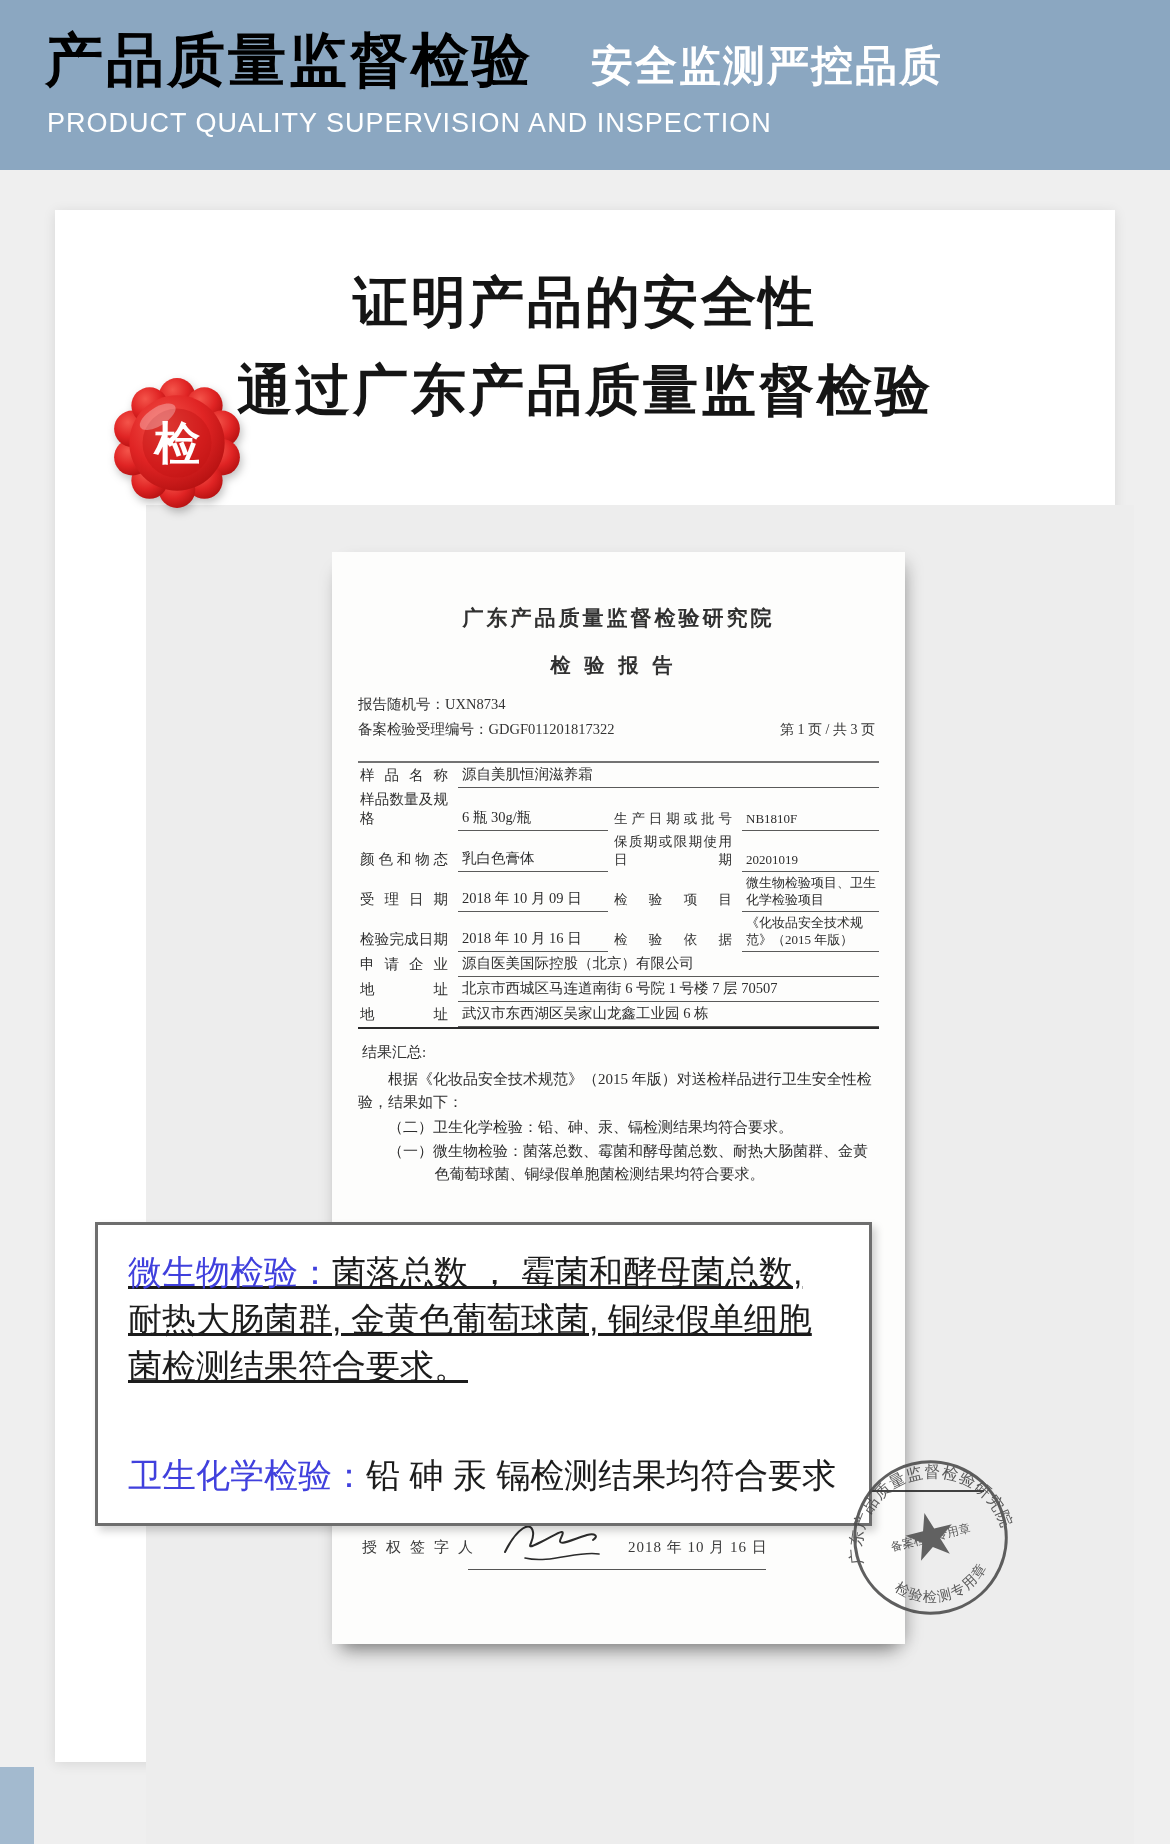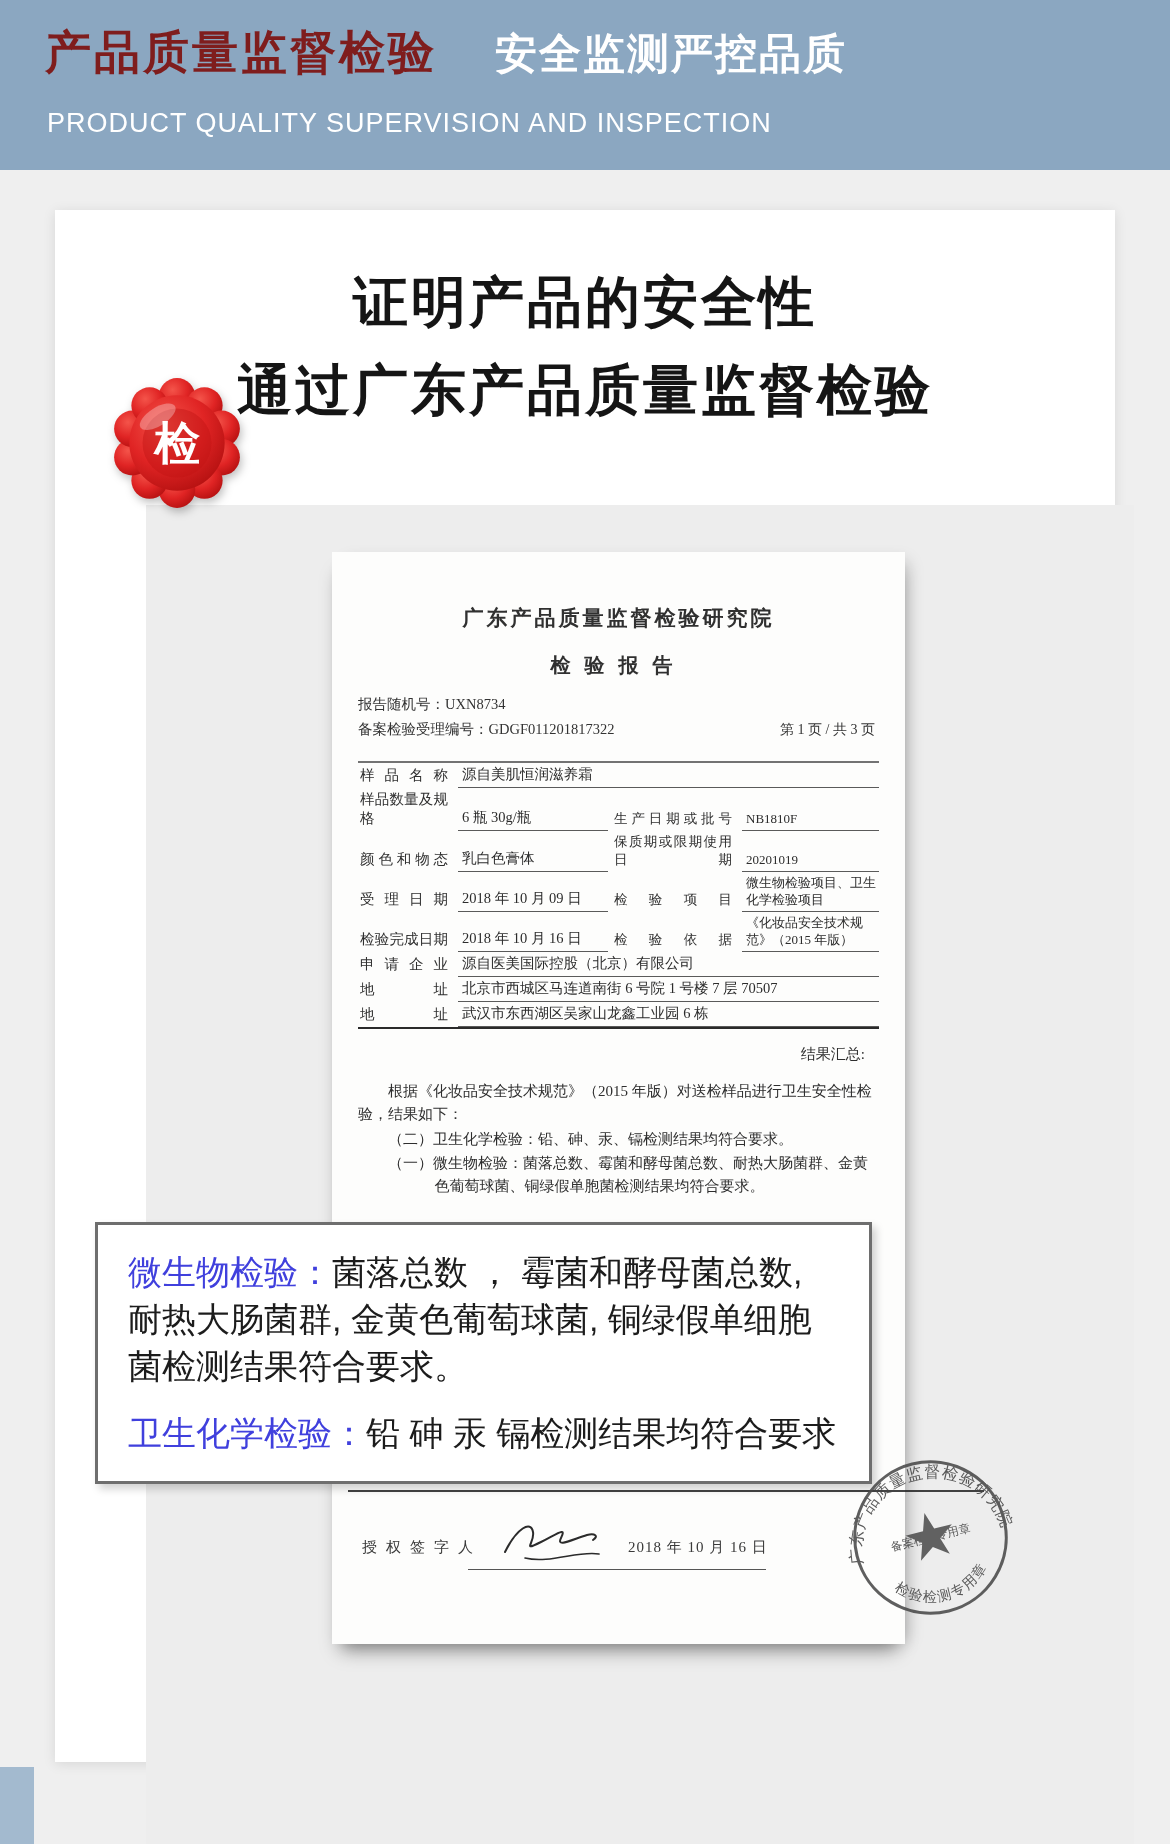--- a/index.html
+++ b/index.html
@@ -2,21 +2,21 @@
 <html><head>
 <meta charset="utf-8">
 <style>
   html,body{margin:0;padding:0;background:#dcdcdc;}
   .page{position:relative;width:1170px;height:1844px;background:#efefef;overflow:hidden;
         font-family:"Liberation Sans","DejaVu Sans",sans-serif;}
 
   
   .banner{position:absolute;left:0;top:0;width:1170px;height:170px;background:#8ba7c1;}
   .banner-row{position:absolute;left:45px;top:22px;display:flex;align-items:baseline;gap:58px;white-space:nowrap;}
-  .banner-title{font-size:46px;font-weight:700;color:#7f1d1d;letter-spacing:3px;}
+  .banner-title{font-size:58px;font-weight:700;color:#000000;letter-spacing:3px;}
   .banner-sub{font-size:42px;font-weight:700;color:#fff;letter-spacing:2px;}
   .banner-en{position:absolute;left:47px;top:108px;font-size:27px;color:#fff;letter-spacing:1px;}
 
   
   .card{position:absolute;left:55px;top:210px;width:1060px;height:1552px;background:#ffffff;
         box-shadow:0 2px 12px rgba(0,0,0,.10);}
   .panel{position:absolute;left:91px;top:295px;width:988px;height:1395px;background:#ededed;}
 
   
   .hero-title{position:absolute;left:91px;top:258px;width:988px;text-align:center;
@@ -40,41 +40,41 @@
 
   .rtable{margin-top:22px;border-top:2px solid #737373;border-bottom:2px solid #2a2a2a;font-size:14.5px;}
   .tr{display:grid;grid-template-columns:100px 150px 134px 137px;align-items:end;min-height:25px;}
   .tl,.tl2{text-align:justify;text-align-last:justify;padding:2px 10px 3px 2px;color:#2f2f2f;}
   .tl2{font-size:13.5px;padding-left:6px;}
   .tv,.tv2{border-bottom:1px solid #5a5a5a;padding:2px 2px 3px 4px;color:#2c2c2c;}
   .tv2{font-size:13px;line-height:17px;}
   .span3{grid-column:2 / span 3;}
 
   .summary{margin-top:12px;font-size:15px;line-height:23px;color:#2e2e2e;}
-  .sum-head{margin:14px;text-align:right;}
+  .sum-head{margin:4px;}
   .sum-intro{margin:2px 0;text-indent:2em;}
   .sum-item{margin:1px 0;padding-left:5.1em;text-indent:-3.1em;}
   .disclaimer{margin-top:44px;text-align:center;font-size:14px;letter-spacing:1px;color:#3c3c3c;}
 
   
   .long-line{position:absolute;left:348px;top:1490px;width:636px;height:2px;background:#222;opacity:.85;}
   .sign-label{position:absolute;left:362px;top:1538px;font-family:"Liberation Serif","DejaVu Serif",serif;
               font-size:15px;letter-spacing:9px;color:#3a3a3a;}
   .sign-underline{position:absolute;left:468px;top:1569px;width:298px;height:1px;background:#555;}
   .signature{position:absolute;left:495px;top:1512px;width:120px;height:56px;}
   .sign-date{position:absolute;left:628px;top:1538px;font-family:"Liberation Serif","DejaVu Serif",serif;
              font-size:15px;color:#3a3a3a;letter-spacing:1px;}
 
   
   .callout{position:absolute;left:95px;top:1222px;width:777px;box-sizing:border-box;background:#fff;
            border:3px solid #6e6e6e;box-shadow:4px 5px 8px rgba(0,0,0,.18);
            padding:24px 28px 24px 30px;font-size:34px;line-height:47px;color:#1c1c1c;}
   .callout .kw{color:#4040dd;}
   .callout p{margin:0;}
-  .callout .micro{margin-bottom:20px;}
+  .callout .micro{margin-bottom:62px;text-decoration:underline;}
 
   
   .stamp{position:absolute;left:848px;top:1455px;width:165px;height:165px;opacity:.88;}
   .stamp text{font-family:"Liberation Serif","DejaVu Serif",serif;fill:#454545;}
 
   
   .next-peek{position:absolute;left:0;top:1767px;width:34px;height:77px;background:#a3bacf;}
 </style>
 </head>
 <body>

